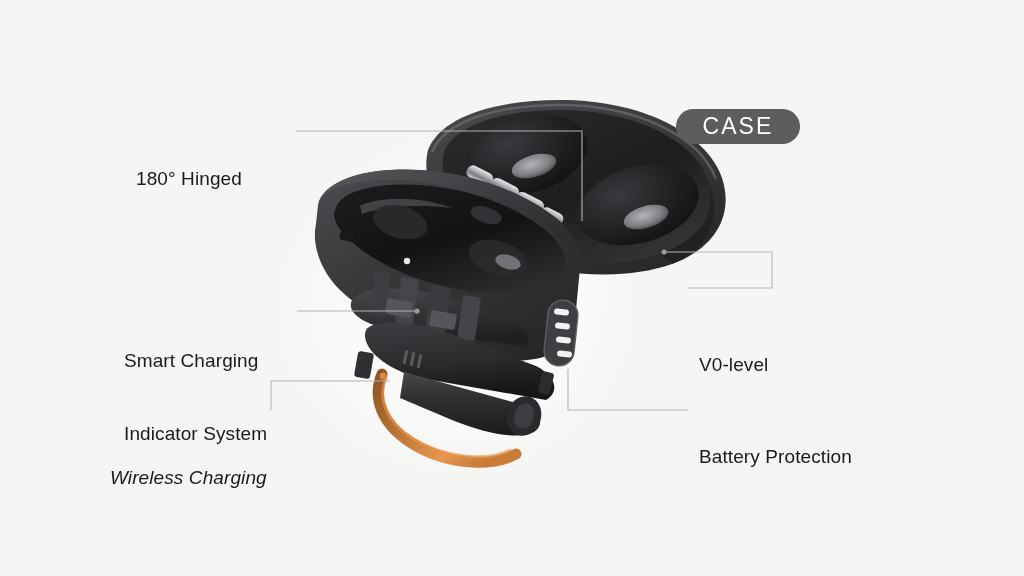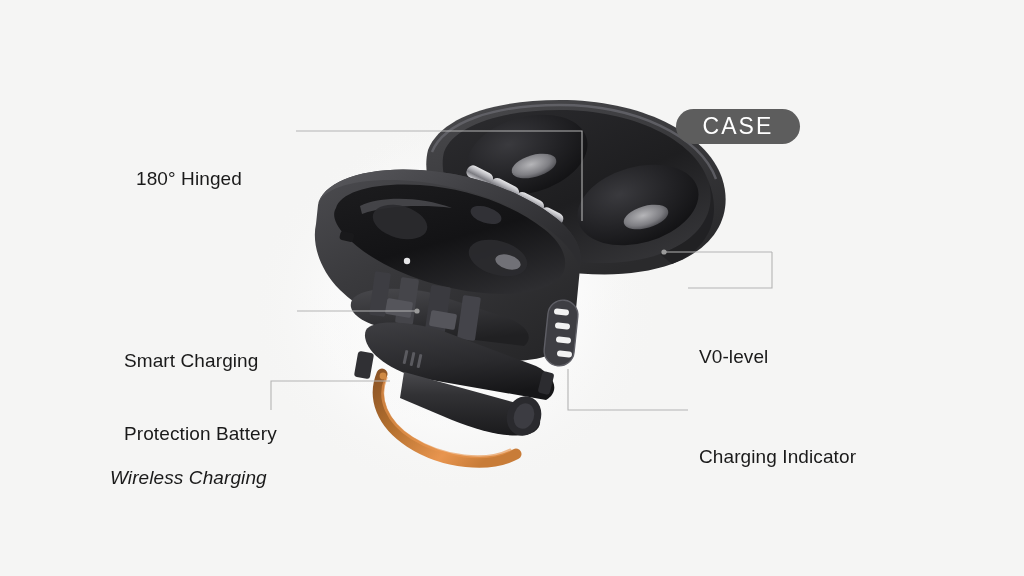--- a/index.html
+++ b/index.html
@@ -307,32 +307,32 @@
 
     <path d="M568 369 L 568 410 L 688 410"></path>
   </svg>
 
   <div class="callout left" style="left:136px; top:118px;">
     <div>180° Hinged</div>
   </div>
 
   <div class="callout left" style="left:88px; top:300px;margin-left:36px;">
     <div>Smart Charging</div>
-    <div>Protection Battery</div>
+    <div>Indicator System</div>
   </div>
 
   <div class="callout left" style="left:110px; top:417px;font-style:italic;">
     <div>Wireless Charging</div>
   </div>
 
-  <div class="callout right" style="left:699px; top:296px;text-align:right;">
+  <div class="callout right" style="left:699px; top:304px;text-align:right;">
     <div>V0-level</div>
   </div>
 
   <div class="callout right" style="left:699px; top:396px;">
-    <div>Charging Indicator</div>
+    <div>Battery Protection</div>
   </div>
 
   <div id="case-badge">
     <span>CASE</span>
   </div>
 
 </div>
 
 </body></html>

